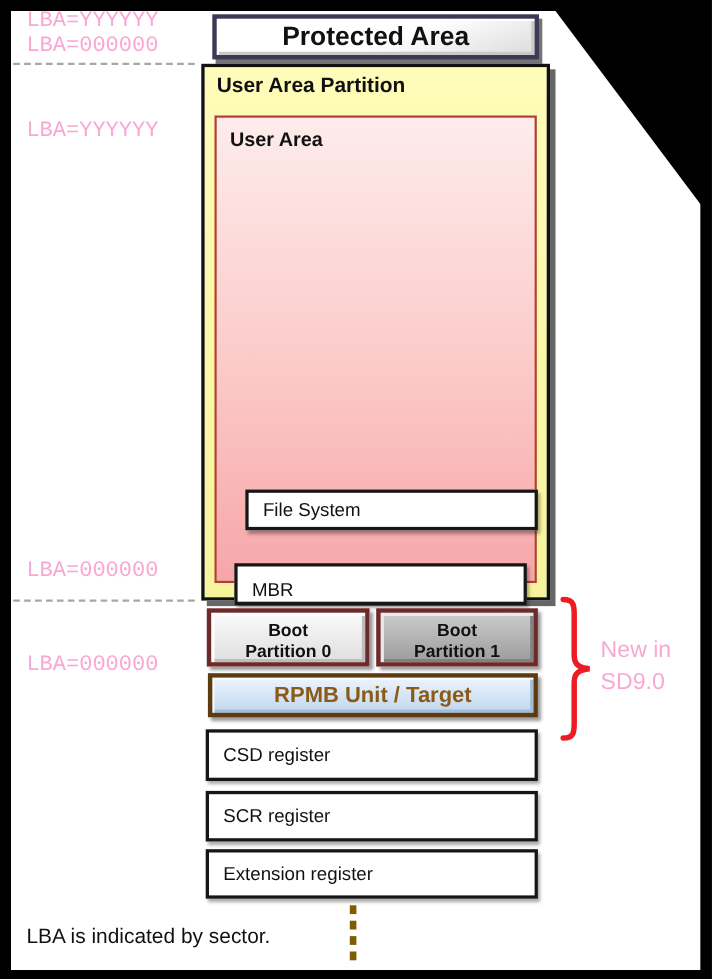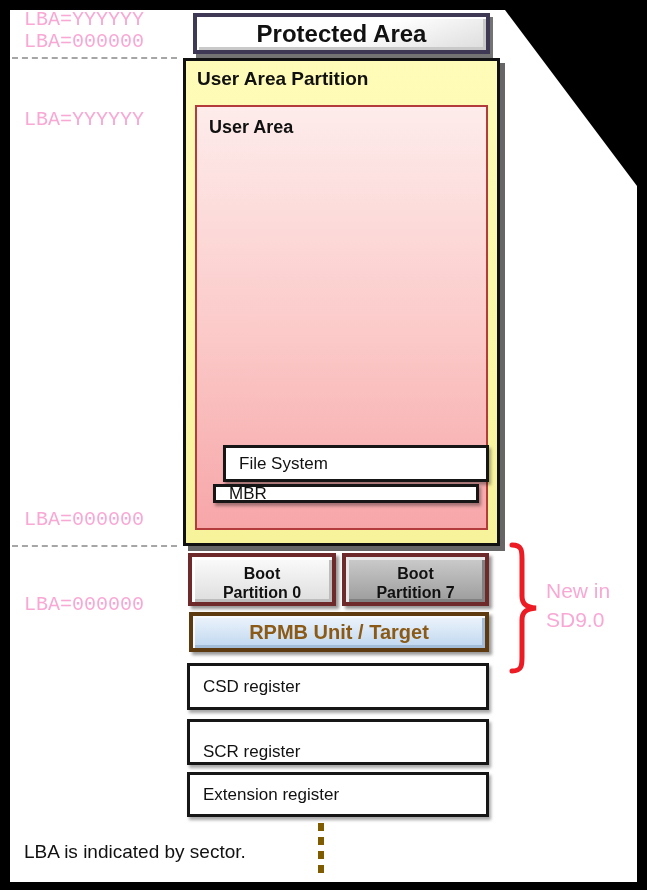--- a/index.html
+++ b/index.html
@@ -23,23 +23,23 @@
              box-shadow:5px 5px 0 rgba(0,0,0,.6);}
   .yellow-title{left:197px;top:68px;font-weight:bold;font-size:19px;}
 
   .pinkbox{left:195px;top:105px;width:293px;height:425px;border:2px solid #b43b3b;
            background:linear-gradient(180deg,#fdeceb 0%,#fbc9c8 55%,#f7a6a8 100%);}
   .pink-title{left:209px;top:117px;font-weight:bold;font-size:18px;}
 
   .whitebar{background:#fff;border:3px solid #161616;display:flex;align-items:center;
             padding-left:13px;font-size:17px;box-shadow:2px 3px 3px rgba(0,0,0,.35);}
   .fs{left:213px;top:445px;width:266px;height:37px;margin-left:10px;}
-  .mbr{left:213px;top:484px;width:266px;height:19px;}
+  .mbr{left:213px;top:512px;width:266px;height:38px;align-items:flex-end;}
   .csd{left:187px;top:663px;width:302px;height:47px;}
-  .scr{left:187px;top:719px;width:302px;height:46px;align-items:flex-end;}
+  .scr{left:187px;top:719px;width:302px;height:46px;}
   .ext{left:187px;top:772px;width:302px;height:45px;}
 
   .boot{border:4px solid #6e2a2a;display:flex;flex-direction:column;align-items:center;
         justify-content:flex-end;font-weight:bold;font-size:16px;line-height:19px;
         box-shadow:3px 3px 3px rgba(0,0,0,.4);}
   .boot0{left:188px;top:553px;width:148px;height:53px;
          background:linear-gradient(180deg,#fbfbfb,#dedede);
          box-shadow:3px 3px 3px rgba(0,0,0,.4), inset 3px 3px 0 #ffffff, inset -3px -3px 0 #bdbdbd;}
   .boot1{left:342px;top:553px;width:147px;height:53px;
          background:linear-gradient(180deg,#cccccc,#9c9c9c);
@@ -87,21 +87,21 @@
   <div class="abs whitebar mbr">
     <span>MBR</span>
   </div>
 
   <div class="abs boot boot0">
     <span>Boot</span>
     <span>Partition 0</span>
   </div>
   <div class="abs boot boot1">
     <span>Boot</span>
-    <span>Partition 7</span>
+    <span>Partition 1</span>
   </div>
 
   <div class="abs rpmb">
     <span>RPMB Unit / Target</span>
   </div>
 
   <div class="abs whitebar csd">
     <span>CSD register</span>
   </div>
   <div class="abs whitebar scr">

